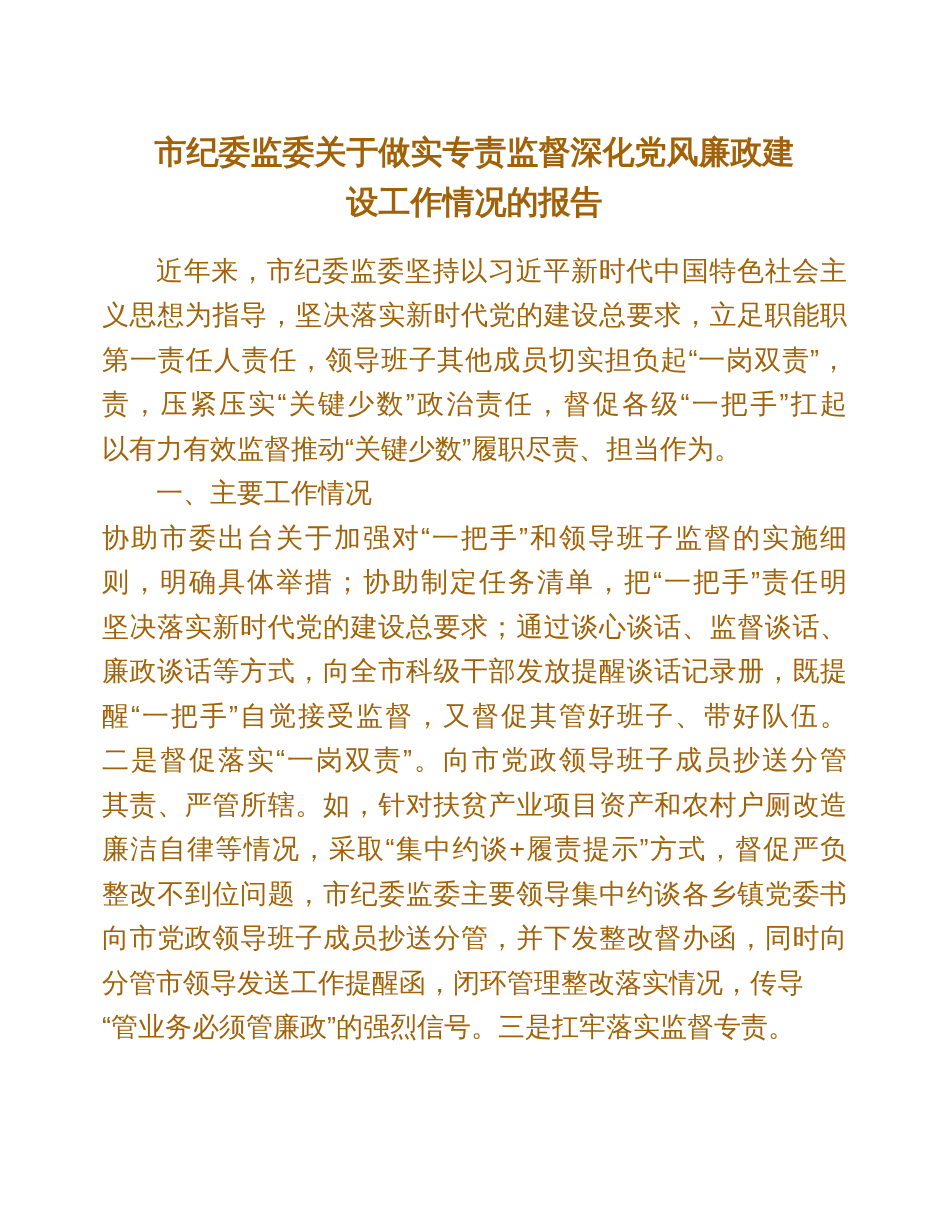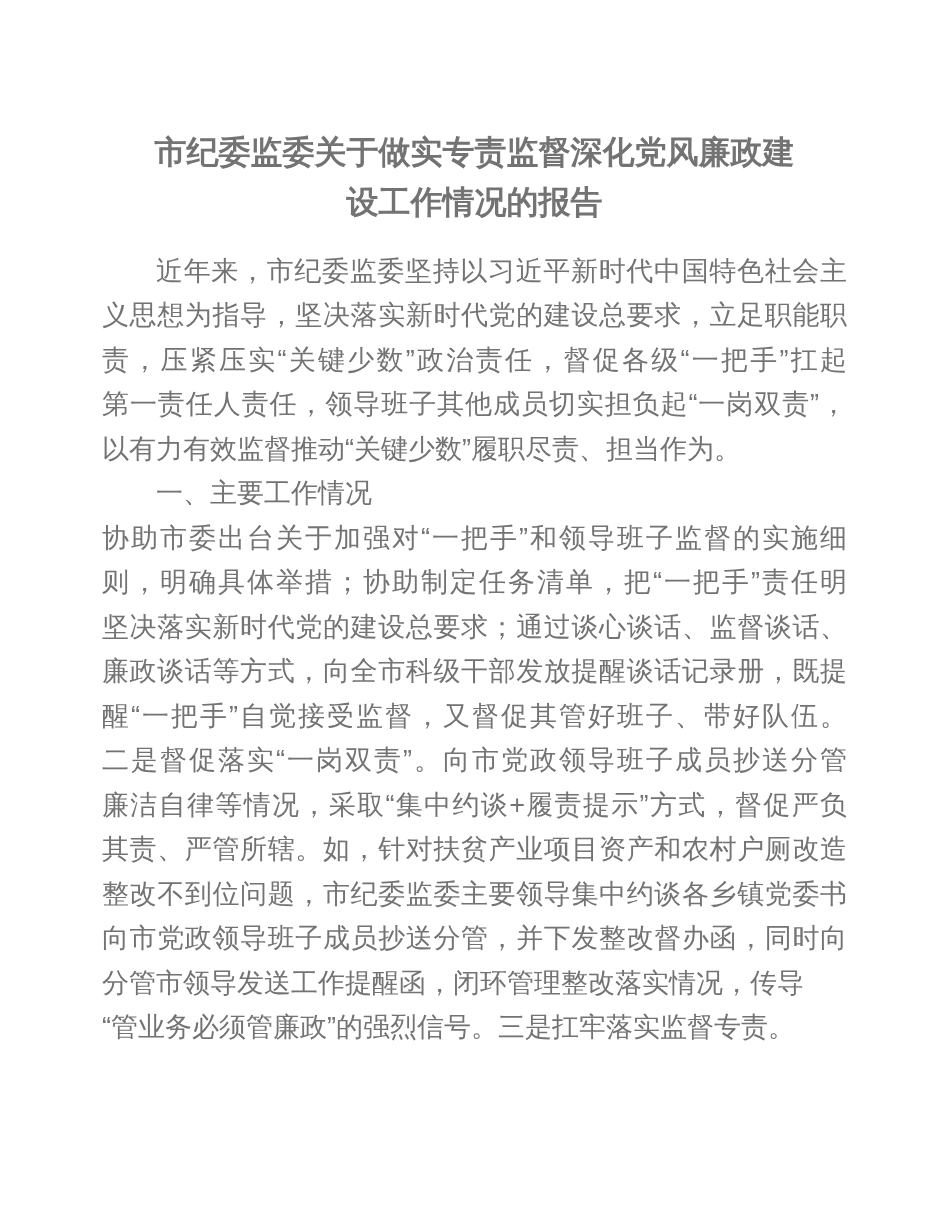--- a/index.html
+++ b/index.html
@@ -5,21 +5,21 @@
   html, body {
     margin: 0;
     padding: 0;
     background: #ffffff;
   }
   .page {
     position: relative;
     width: 950px;
     height: 1230px;
     background: #ffffff;
-    color: #737373;
+    color: #a16207;
     box-sizing: border-box;
     padding: 106px 103px 0 102px;
     font-family: "Liberation Sans", sans-serif;
     overflow: hidden;
   }
   .doc-title {
     font-size: 32px;
     font-weight: bold;
     line-height: 50px;
     text-align: center;
@@ -55,36 +55,36 @@
   <h1 class="doc-title">
     <span class="title-line">市纪委监委关于做实专责监督深化党风廉政建</span>
     <span class="title-line">设工作情况的报告</span>
   </h1>
 
   <div class="doc-body">
 
     <div>
       <div class="line indent">近年来，市纪委监委坚持以习近平新时代中国特色社会主</div>
       <div class="line">义思想为指导，坚决落实新时代党的建设总要求，立足职能职</div>
+      <div class="line">第一责任人责任，领导班子其他成员切实担负起“一岗双责”，</div>
       <div class="line">责，压紧压实“关键少数”政治责任，督促各级“一把手”扛起</div>
-      <div class="line">第一责任人责任，领导班子其他成员切实担负起“一岗双责”，</div>
       <div class="line noj">以有力有效监督推动“关键少数”履职尽责、担当作为。</div>
     </div>
 
     <div class="line noj indent">一、主要工作情况</div>
 
     <div>
       <div class="line">协助市委出台关于加强对“一把手”和领导班子监督的实施细</div>
       <div class="line">则，明确具体举措；协助制定任务清单，把“一把手”责任明</div>
       <div class="line">坚决落实新时代党的建设总要求；通过谈心谈话、监督谈话、</div>
       <div class="line">廉政谈话等方式，向全市科级干部发放提醒谈话记录册，既提</div>
       <div class="line">醒“一把手”自觉接受监督，又督促其管好班子、带好队伍。</div>
       <div class="line">二是督促落实“一岗双责”。向市党政领导班子成员抄送分管</div>
+      <div class="line">其责、严管所辖。如，针对扶贫产业项目资产和农村户厕改造</div>
       <div class="line">廉洁自律等情况，采取“集中约谈+履责提示”方式，督促严负</div>
-      <div class="line">其责、严管所辖。如，针对扶贫产业项目资产和农村户厕改造</div>
       <div class="line">整改不到位问题，市纪委监委主要领导集中约谈各乡镇党委书</div>
       <div class="line">向市党政领导班子成员抄送分管，并下发整改督办函，同时向</div>
       <div class="line noj">分管市领导发送工作提醒函，闭环管理整改落实情况，传导</div>
       <div class="line noj">“管业务必须管廉政”的强烈信号。三是扛牢落实监督专责。</div>
     </div>
 
   </div>
 
 </div>
 

